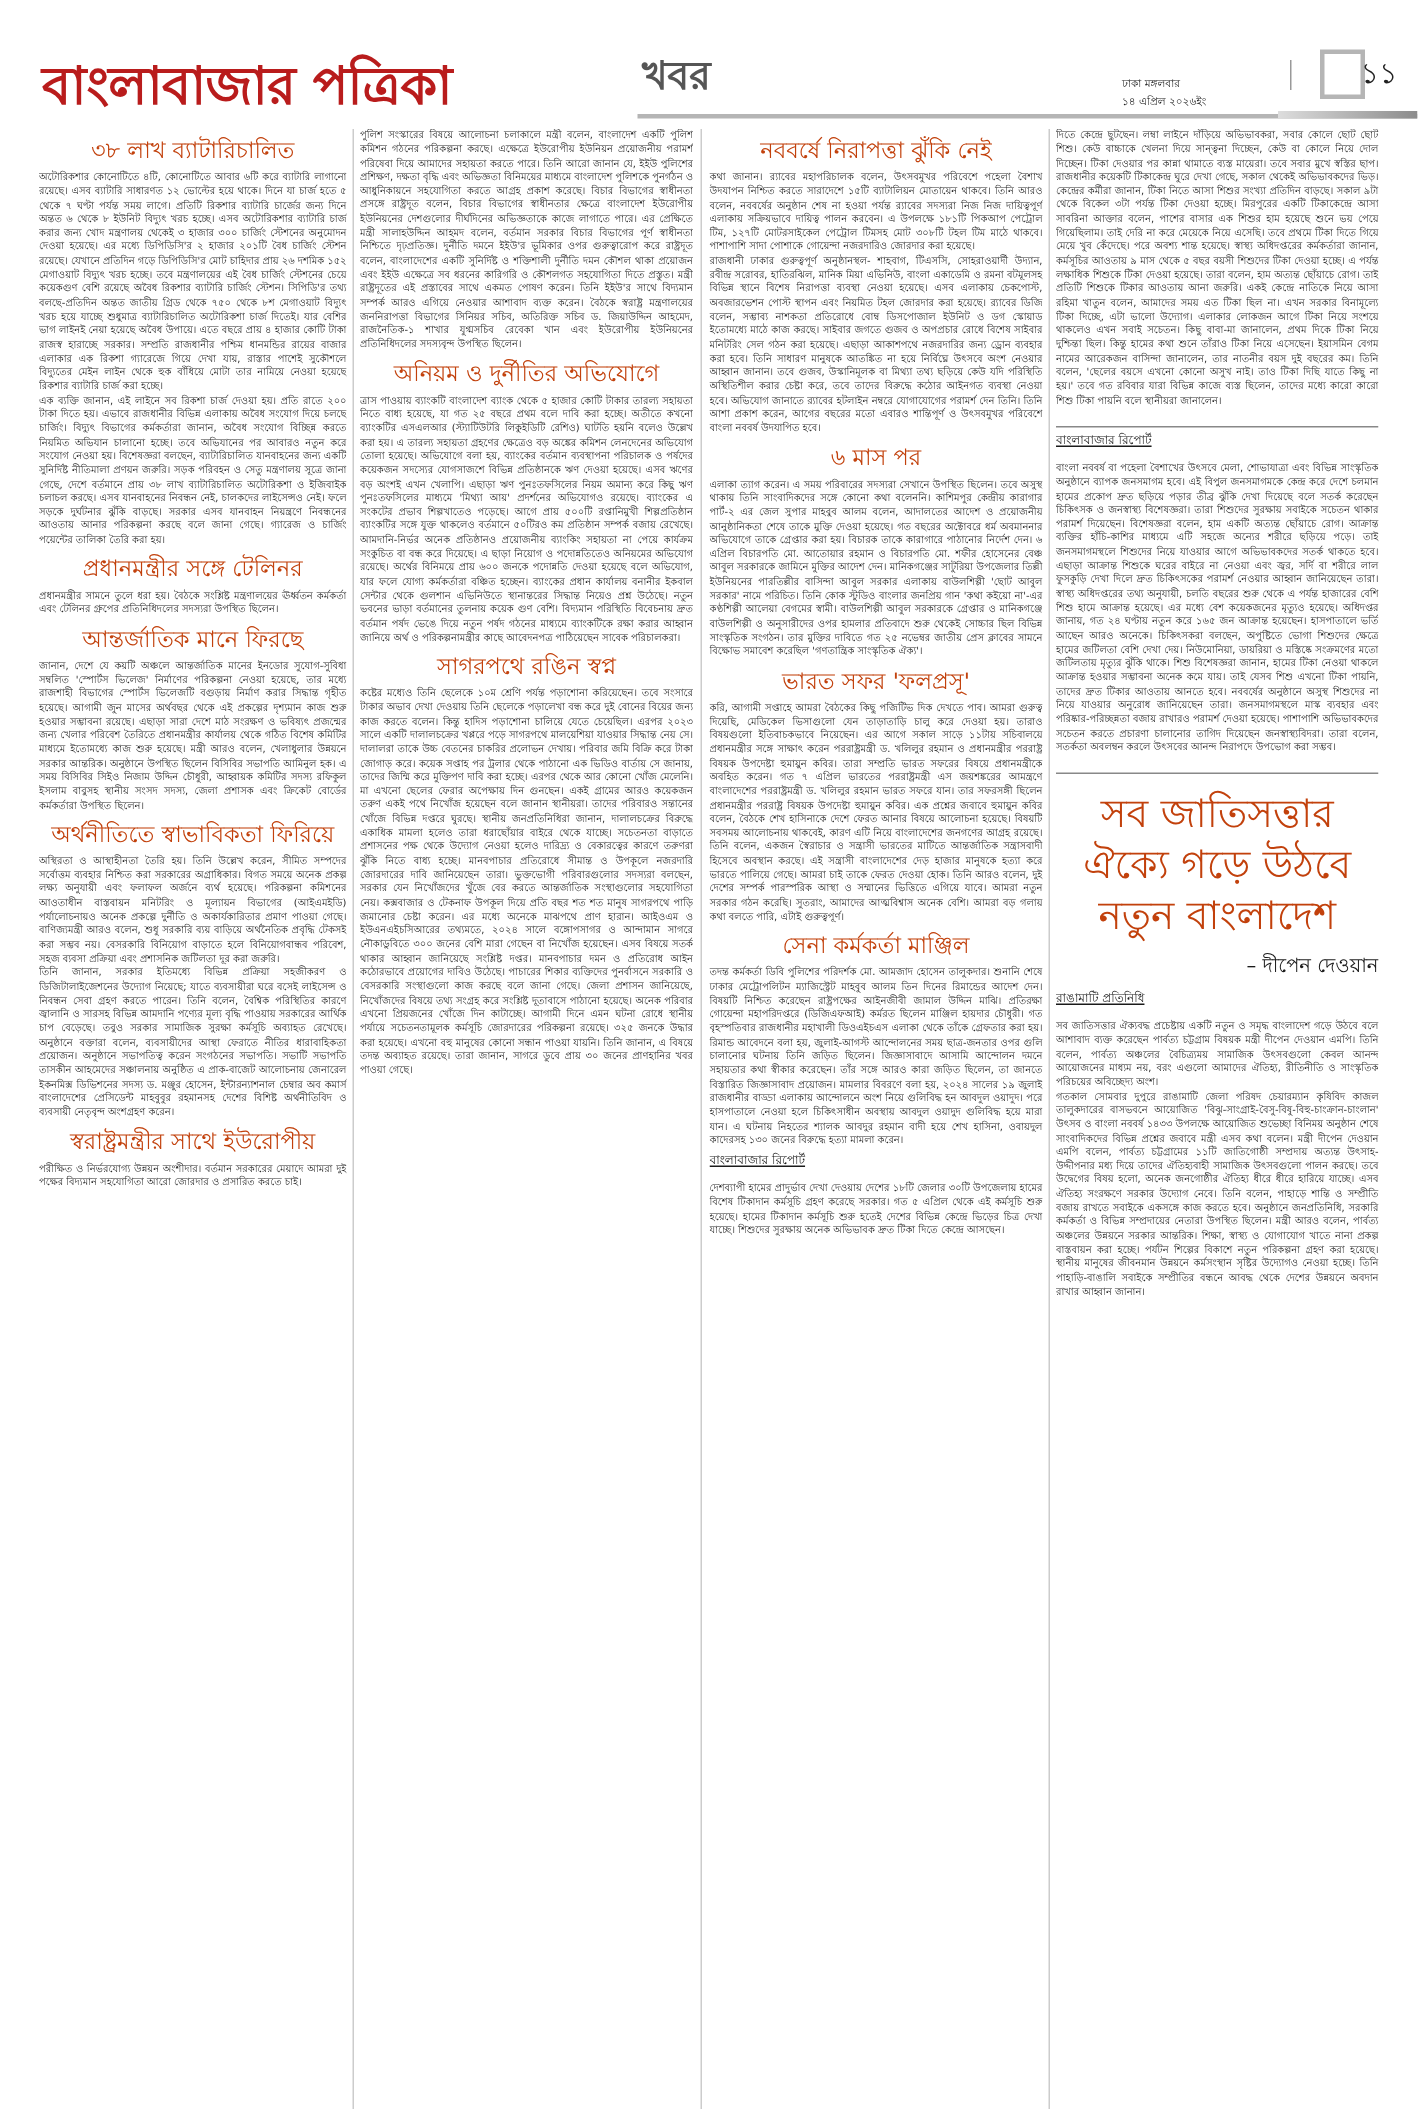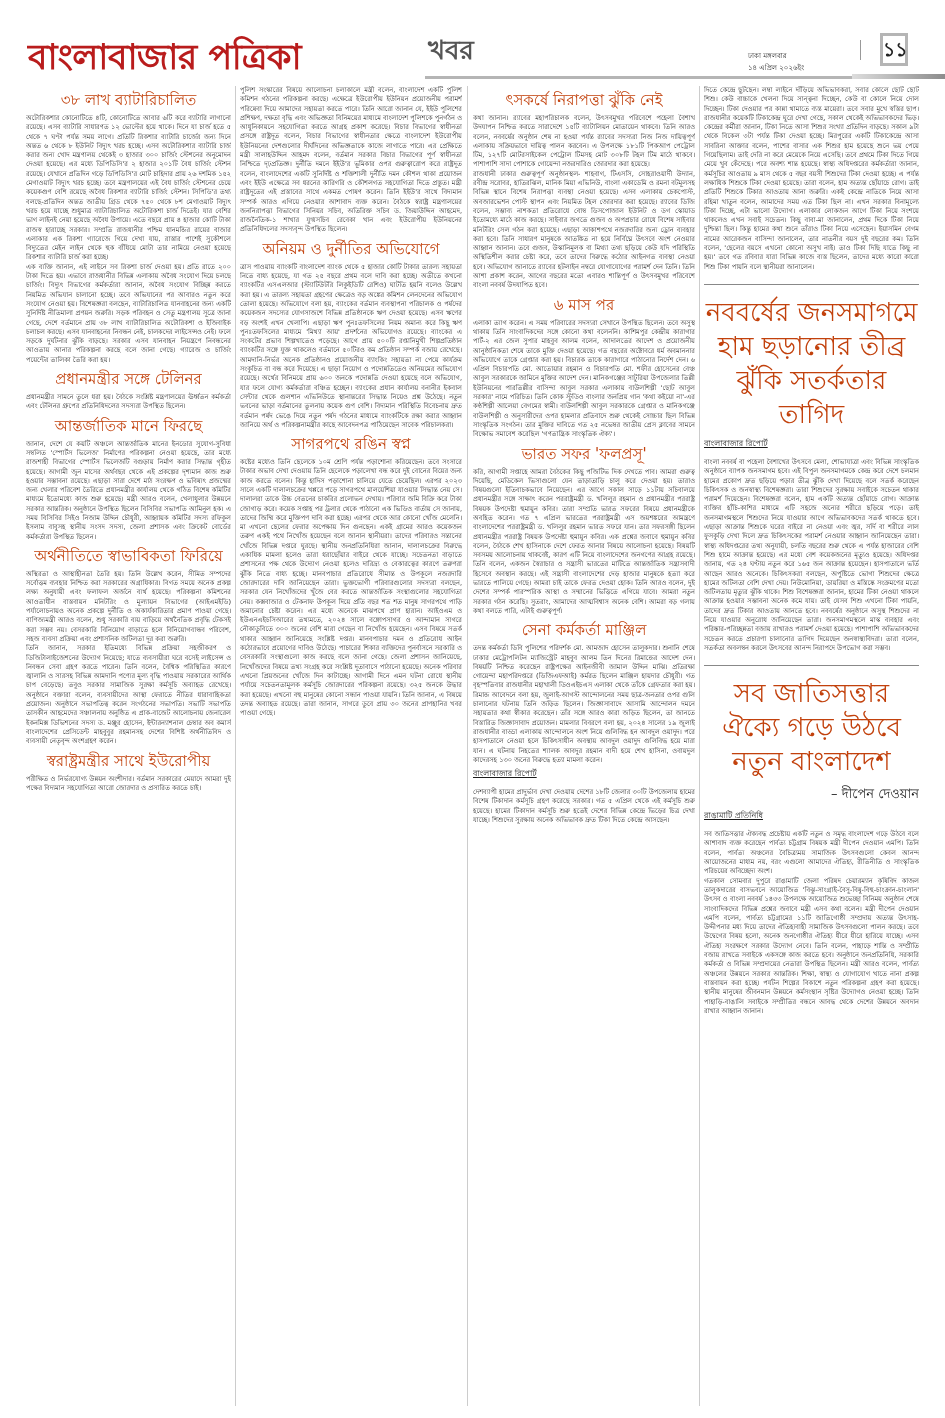--- a/index.html
+++ b/index.html
@@ -4,21 +4,21 @@
 <style>
   * { box-sizing: border-box; margin: 0; padding: 0; }
   html, body { width: 945px; height: 1418px; background: #fff; overflow: hidden; }
   body { font-family: "DejaVu Sans", sans-serif; color: #1a1a1a; position: relative; }
 
   .masthead { position: absolute; left: 0; top: 0; width: 945px; height: 78px; }
   .mast-logo { position: absolute; left: 28px; top: 30px; font-family: "DejaVu Serif", serif; font-weight: bold; font-size: 35px; color: #b91c1c; letter-spacing: -0.5px; }
   .mast-section { position: absolute; left: 428px; top: 30px; font-family: Liberation Sans, sans-serif; font-weight: bold; font-size: 26px; color: #555; }
   .mast-date { position: absolute; left: 748px; top: 50px; font-size: 7px; line-height: 12px; color: #222; }
   .mast-sep { position: absolute; left: 860px; top: 40px; width: 1px; height: 20px; background: #999; }
-  .mast-page { position: absolute; left: 880px; top: 33px; width: 28px; height: 33px; border: 3px solid #b5b5b5; font-family: "DejaVu Serif", serif; font-weight: bold; font-size: 19px; text-align: center; line-height: 26px; color: #222; }
+  .mast-page { position: absolute; left: 880px; top: 33px; width: 28px; height: 33px; border: 3px solid #b5b5b5; font-family: "DejaVu Serif", serif; font-weight: normal; font-size: 19px; text-align: center; line-height: 26px; color: #222; padding-left: 24px; }
   .mast-rule { position: absolute; left: 425px; top: 76px; width: 520px; height: 3px; background: #b5b5b5; }
   .mast-rule-accent { position: absolute; left: 852px; top: 74px; width: 93px; height: 5px; background: linear-gradient(90deg,#ddd,#8c8c8c); }
 
   .col { position: absolute; top: 86px; overflow: hidden; }
   .col1 { left: 26px; width: 205px; height: 1325px; }
   .col2 { left: 240px; width: 222px; height: 1325px; }
   .col3 { left: 473px; width: 222px; height: 1325px; }
   .col4 { left: 704px; width: 215px; height: 1325px; }
   .vrule { position: absolute; top: 86px; width: 1px; height: 1320px; background: #ccc; }
 
@@ -85,21 +85,21 @@
   <div class="txt">
     <p>ত্রাস পাওয়ায় ব্যাংকটি বাংলাদেশ ব্যাংক থেকে ৫ হাজার কোটি টাকার তারল্য সহায়তা নিতে বাধ্য হয়েছে, যা গত ২৫ বছরে প্রথম বলে দাবি করা হচ্ছে। অতীতে কখনো ব্যাংকটির এসএলআর (স্ট্যাটিউটরি লিকুইডিটি রেশিও) ঘাটতি হয়নি বলেও উল্লেখ করা হয়। এ তারল্য সহায়তা গ্রহণের ক্ষেত্রেও বড় অঙ্কের কমিশন লেনদেনের অভিযোগ তোলা হয়েছে। অভিযোগে বলা হয়, ব্যাংকের বর্তমান ব্যবস্থাপনা পরিচালক ও পর্ষদের কয়েকজন সদস্যের যোগসাজশে বিভিন্ন প্রতিষ্ঠানকে ঋণ দেওয়া হয়েছে। এসব ঋণের বড় অংশই এখন খেলাপি। এছাড়া ঋণ পুনঃতফসিলের নিয়ম অমান্য করে কিছু ঋণ পুনঃতফসিলের মাধ্যমে 'মিথ্যা আয়' প্রদর্শনের অভিযোগও রয়েছে। ব্যাংকের এ সংকটের প্রভাব শিল্পখাতেও পড়েছে। আগে প্রায় ৫০০টি রপ্তানিমুখী শিল্পপ্রতিষ্ঠান ব্যাংকটির সঙ্গে যুক্ত থাকলেও বর্তমানে ৫০টিরও কম প্রতিষ্ঠান সম্পর্ক বজায় রেখেছে। আমদানি-নির্ভর অনেক প্রতিষ্ঠানও প্রয়োজনীয় ব্যাংকিং সহায়তা না পেয়ে কার্যক্রম সংকুচিত বা বন্ধ করে দিয়েছে। এ ছাড়া নিয়োগ ও পদোন্নতিতেও অনিয়মের অভিযোগ রয়েছে। অর্থের বিনিময়ে প্রায় ৬০০ জনকে পদোন্নতি দেওয়া হয়েছে বলে অভিযোগ, যার ফলে যোগ্য কর্মকর্তারা বঞ্চিত হচ্ছেন। ব্যাংকের প্রধান কার্যালয় বনানীর ইকবাল সেন্টার থেকে গুলশান এভিনিউতে স্থানান্তরের সিদ্ধান্ত নিয়েও প্রশ্ন উঠেছে। নতুন ভবনের ভাড়া বর্তমানের তুলনায় কয়েক গুণ বেশি। বিদ্যমান পরিস্থিতি বিবেচনায় দ্রুত বর্তমান পর্ষদ ভেঙে দিয়ে নতুন পর্ষদ গঠনের মাধ্যমে ব্যাংকটিকে রক্ষা করার আহ্বান জানিয়ে অর্থ ও পরিকল্পনামন্ত্রীর কাছে আবেদনপত্র পাঠিয়েছেন সাবেক পরিচালকরা।</p>
   </div>
   <h2 class="hl hl-m">সাগরপথে রঙিন স্বপ্ন</h2>
   <div class="txt">
     <p>কষ্টের মধ্যেও তিনি ছেলেকে ১০ম শ্রেণি পর্যন্ত পড়াশোনা করিয়েছেন। তবে সংসারে টাকার অভাব দেখা দেওয়ায় তিনি ছেলেকে পড়ালেখা বন্ধ করে দুই বোনের বিয়ের জন্য কাজ করতে বলেন। কিন্তু হাদিস পড়াশোনা চালিয়ে যেতে চেয়েছিল। এরপর ২০২৩ সালে একটি দালালচক্রের খপ্পরে পড়ে সাগরপথে মালয়েশিয়া যাওয়ার সিদ্ধান্ত নেয় সে। দালালরা তাকে উচ্চ বেতনের চাকরির প্রলোভন দেখায়। পরিবার জমি বিক্রি করে টাকা জোগাড় করে। কয়েক সপ্তাহ পর ট্রলার থেকে পাঠানো এক ভিডিও বার্তায় সে জানায়, তাদের জিম্মি করে মুক্তিপণ দাবি করা হচ্ছে। এরপর থেকে আর কোনো খোঁজ মেলেনি। মা এখনো ছেলের ফেরার অপেক্ষায় দিন গুনছেন। একই গ্রামের আরও কয়েকজন তরুণ একই পথে নিখোঁজ হয়েছেন বলে জানান স্থানীয়রা। তাদের পরিবারও সন্তানের খোঁজে বিভিন্ন দপ্তরে ঘুরছে। স্থানীয় জনপ্রতিনিধিরা জানান, দালালচক্রের বিরুদ্ধে একাধিক মামলা হলেও তারা ধরাছোঁয়ার বাইরে থেকে যাচ্ছে। সচেতনতা বাড়াতে প্রশাসনের পক্ষ থেকে উদ্যোগ নেওয়া হলেও দারিদ্র্য ও বেকারত্বের কারণে তরুণরা ঝুঁকি নিতে বাধ্য হচ্ছে। মানবপাচার প্রতিরোধে সীমান্ত ও উপকূলে নজরদারি জোরদারের দাবি জানিয়েছেন তারা। ভুক্তভোগী পরিবারগুলোর সদস্যরা বলছেন, সরকার যেন নিখোঁজদের খুঁজে বের করতে আন্তর্জাতিক সংস্থাগুলোর সহযোগিতা নেয়। কক্সবাজার ও টেকনাফ উপকূল দিয়ে প্রতি বছর শত শত মানুষ সাগরপথে পাড়ি জমানোর চেষ্টা করেন। এর মধ্যে অনেকে মাঝপথে প্রাণ হারান। আইওএম ও ইউএনএইচসিআরের তথ্যমতে, ২০২৪ সালে বঙ্গোপসাগর ও আন্দামান সাগরে নৌকাডুবিতে ৩০০ জনের বেশি মারা গেছেন বা নিখোঁজ হয়েছেন। এসব বিষয়ে সতর্ক থাকার আহ্বান জানিয়েছে সংশ্লিষ্ট দপ্তর। মানবপাচার দমন ও প্রতিরোধ আইন কঠোরভাবে প্রয়োগের দাবিও উঠেছে। পাচারের শিকার ব্যক্তিদের পুনর্বাসনে সরকারি ও বেসরকারি সংস্থাগুলো কাজ করছে বলে জানা গেছে। জেলা প্রশাসন জানিয়েছে, নিখোঁজদের বিষয়ে তথ্য সংগ্রহ করে সংশ্লিষ্ট দূতাবাসে পাঠানো হয়েছে। অনেক পরিবার এখনো প্রিয়জনের খোঁজে দিন কাটাচ্ছে। আগামী দিনে এমন ঘটনা রোধে স্থানীয় পর্যায়ে সচেতনতামূলক কর্মসূচি জোরদারের পরিকল্পনা রয়েছে। ৩২৫ জনকে উদ্ধার করা হয়েছে। এখনো বহু মানুষের কোনো সন্ধান পাওয়া যায়নি। তিনি জানান, এ বিষয়ে তদন্ত অব্যাহত রয়েছে। তারা জানান, সাগরে ডুবে প্রায় ৩০ জনের প্রাণহানির খবর পাওয়া গেছে।</p>
   </div>
 </div>
 
 <div class="col col3">
-  <h2 class="hl hl-m">ৎসকর্ষে নিরাপত্তা ঝুঁকি নেই</h2>
+  <h2 class="hl hl-m">নববর্ষে নিরাপত্তা ঝুঁকি নেই</h2>
   <div class="txt">
     <p>কথা জানান। র‍্যাবের মহাপরিচালক বলেন, উৎসবমুখর পরিবেশে পহেলা বৈশাখ উদযাপন নিশ্চিত করতে সারাদেশে ১৫টি ব্যাটালিয়ন মোতায়েন থাকবে। তিনি আরও বলেন, নববর্ষের অনুষ্ঠান শেষ না হওয়া পর্যন্ত র‍্যাবের সদস্যরা নিজ নিজ দায়িত্বপূর্ণ এলাকায় সক্রিয়ভাবে দায়িত্ব পালন করবেন। এ উপলক্ষে ১৮১টি পিকআপ পেট্রোল টিম, ১২৭টি মোটরসাইকেল পেট্রোল টিমসহ মোট ৩০৮টি টহল টিম মাঠে থাকবে। পাশাপাশি সাদা পোশাকে গোয়েন্দা নজরদারিও জোরদার করা হয়েছে।</p>
     <p>রাজধানী ঢাকার গুরুত্বপূর্ণ অনুষ্ঠানস্থল- শাহবাগ, টিএসসি, সোহরাওয়ার্দী উদ্যান, রবীন্দ্র সরোবর, হাতিরঝিল, মানিক মিয়া এভিনিউ, বাংলা একাডেমি ও রমনা বটমূলসহ বিভিন্ন স্থানে বিশেষ নিরাপত্তা ব্যবস্থা নেওয়া হয়েছে। এসব এলাকায় চেকপোস্ট, অবজারভেশন পোস্ট স্থাপন এবং নিয়মিত টহল জোরদার করা হয়েছে। র‍্যাবের ডিজি বলেন, সম্ভাব্য নাশকতা প্রতিরোধে বোম্ব ডিসপোজাল ইউনিট ও ডগ স্কোয়াড ইতোমধ্যে মাঠে কাজ করছে। সাইবার জগতে গুজব ও অপপ্রচার রোধে বিশেষ সাইবার মনিটরিং সেল গঠন করা হয়েছে। এছাড়া আকাশপথে নজরদারির জন্য ড্রোন ব্যবহার করা হবে। তিনি সাধারণ মানুষকে আতঙ্কিত না হয়ে নির্বিঘ্নে উৎসবে অংশ নেওয়ার আহ্বান জানান। তবে গুজব, উস্কানিমূলক বা মিথ্যা তথ্য ছড়িয়ে কেউ যদি পরিস্থিতি অস্থিতিশীল করার চেষ্টা করে, তবে তাদের বিরুদ্ধে কঠোর আইনগত ব্যবস্থা নেওয়া হবে। অভিযোগ জানাতে র‍্যাবের হটলাইন নম্বরে যোগাযোগের পরামর্শ দেন তিনি। তিনি আশা প্রকাশ করেন, আগের বছরের মতো এবারও শান্তিপূর্ণ ও উৎসবমুখর পরিবেশে বাংলা নববর্ষ উদযাপিত হবে।</p>
   </div>
   <h2 class="hl hl-m">৬ মাস পর</h2>
   <div class="txt">
     <p>এলাকা ত্যাগ করেন। এ সময় পরিবারের সদস্যরা সেখানে উপস্থিত ছিলেন। তবে অসুস্থ থাকায় তিনি সাংবাদিকদের সঙ্গে কোনো কথা বলেননি। কাশিমপুর কেন্দ্রীয় কারাগার পার্ট-২ এর জেল সুপার মাহবুব আলম বলেন, আদালতের আদেশ ও প্রয়োজনীয় আনুষ্ঠানিকতা শেষে তাকে মুক্তি দেওয়া হয়েছে। গত বছরের অক্টোবরে ধর্ম অবমাননার অভিযোগে তাকে গ্রেপ্তার করা হয়। বিচারক তাকে কারাগারে পাঠানোর নির্দেশ দেন। ৬ এপ্রিল বিচারপতি মো. আতোয়ার রহমান ও বিচারপতি মো. শফীর হোসেনের বেঞ্চ আবুল সরকারকে জামিনে মুক্তির আদেশ দেন। মানিকগঞ্জের সাটুরিয়া উপজেলার তিল্লী ইউনিয়নের পারতিল্লীর বাসিন্দা আবুল সরকার এলাকায় বাউলশিল্পী 'ছোট আবুল সরকার' নামে পরিচিত। তিনি কোক স্টুডিও বাংলার জনপ্রিয় গান 'কথা কইয়ো না'-এর কণ্ঠশিল্পী আলেয়া বেগমের স্বামী। বাউলশিল্পী আবুল সরকারকে গ্রেপ্তার ও মানিকগঞ্জে বাউলশিল্পী ও অনুসারীদের ওপর হামলার প্রতিবাদে শুরু থেকেই সোচ্চার ছিল বিভিন্ন সাংস্কৃতিক সংগঠন। তার মুক্তির দাবিতে গত ২৫ নভেম্বর জাতীয় প্রেস ক্লাবের সামনে বিক্ষোভ সমাবেশ করেছিল 'গণতান্ত্রিক সাংস্কৃতিক ঐক্য'।</p>
   </div>
   <h2 class="hl hl-m">ভারত সফর 'ফলপ্রসূ'</h2>
   <div class="txt">
@@ -113,21 +113,20 @@
   <div class="txt">
     <p>দেশব্যাপী হামের প্রাদুর্ভাব দেখা দেওয়ায় দেশের ১৮টি জেলার ৩০টি উপজেলায় হামের বিশেষ টিকাদান কর্মসূচি গ্রহণ করেছে সরকার। গত ৫ এপ্রিল থেকে এই কর্মসূচি শুরু হয়েছে। হামের টিকাদান কর্মসূচি শুরু হতেই দেশের বিভিন্ন কেন্দ্রে ভিড়ের চিত্র দেখা যাচ্ছে। শিশুদের সুরক্ষায় অনেক অভিভাবক দ্রুত টিকা দিতে কেন্দ্রে আসছেন।</p>
   </div>
 </div>
 
 <div class="col col4">
   <div class="txt">
     <p>দিতে কেন্দ্রে ছুটছেন। লম্বা লাইনে দাঁড়িয়ে অভিভাবকরা, সবার কোলে ছোট ছোট শিশু। কেউ বাচ্চাকে খেলনা দিয়ে সান্ত্বনা দিচ্ছেন, কেউ বা কোলে নিয়ে দোল দিচ্ছেন। টিকা দেওয়ার পর কান্না থামাতে ব্যস্ত মায়েরা। তবে সবার মুখে স্বস্তির ছাপ। রাজধানীর কয়েকটি টিকাকেন্দ্র ঘুরে দেখা গেছে, সকাল থেকেই অভিভাবকদের ভিড়। কেন্দ্রের কর্মীরা জানান, টিকা নিতে আসা শিশুর সংখ্যা প্রতিদিন বাড়ছে। সকাল ৯টা থেকে বিকেল ৩টা পর্যন্ত টিকা দেওয়া হচ্ছে। মিরপুরের একটি টিকাকেন্দ্রে আসা সাবরিনা আক্তার বলেন, পাশের বাসার এক শিশুর হাম হয়েছে শুনে ভয় পেয়ে গিয়েছিলাম। তাই দেরি না করে মেয়েকে নিয়ে এসেছি। তবে প্রথমে টিকা দিতে গিয়ে মেয়ে খুব কেঁদেছে। পরে অবশ্য শান্ত হয়েছে। স্বাস্থ্য অধিদপ্তরের কর্মকর্তারা জানান, কর্মসূচির আওতায় ৯ মাস থেকে ৫ বছর বয়সী শিশুদের টিকা দেওয়া হচ্ছে। এ পর্যন্ত লক্ষাধিক শিশুকে টিকা দেওয়া হয়েছে। তারা বলেন, হাম অত্যন্ত ছোঁয়াচে রোগ। তাই প্রতিটি শিশুকে টিকার আওতায় আনা জরুরি। একই কেন্দ্রে নাতিকে নিয়ে আসা রহিমা খাতুন বলেন, আমাদের সময় এত টিকা ছিল না। এখন সরকার বিনামূল্যে টিকা দিচ্ছে, এটা ভালো উদ্যোগ। এলাকার লোকজন আগে টিকা নিয়ে সংশয়ে থাকলেও এখন সবাই সচেতন। কিছু বাবা-মা জানালেন, প্রথম দিকে টিকা নিয়ে দুশ্চিন্তা ছিল। কিন্তু হামের কথা শুনে তাঁরাও টিকা নিয়ে এসেছেন। ইয়াসমিন বেগম নামের আরেকজন বাসিন্দা জানালেন, তার নাতনীর বয়স দুই বছরের কম। তিনি বলেন, 'ছেলের বয়সে এখনো কোনো অসুখ নাই। তাও টিকা দিছি যাতে কিছু না হয়।' তবে গত রবিবার যারা বিভিন্ন কাজে ব্যস্ত ছিলেন, তাদের মধ্যে কারো কারো শিশু টিকা পায়নি বলে স্থানীয়রা জানালেন।</p>
   </div>
   <div class="bigrule"></div>
-  <h1 class="hl hl-l">নববর্ষের জনসমাগমে হাম ছড়ানোর তীব্র ঝুঁকি সতর্কতার তাগিদ</h1>
   <span class="credit">বাংলাবাজার রিপোর্ট</span>
   <div class="txt">
     <p>বাংলা নববর্ষ বা পহেলা বৈশাখের উৎসবে মেলা, শোভাযাত্রা এবং বিভিন্ন সাংস্কৃতিক অনুষ্ঠানে ব্যাপক জনসমাগম হবে। এই বিপুল জনসমাগমকে কেন্দ্র করে দেশে চলমান হামের প্রকোপ দ্রুত ছড়িয়ে পড়ার তীব্র ঝুঁকি দেখা দিয়েছে বলে সতর্ক করেছেন চিকিৎসক ও জনস্বাস্থ্য বিশেষজ্ঞরা। তারা শিশুদের সুরক্ষায় সবাইকে সচেতন থাকার পরামর্শ দিয়েছেন। বিশেষজ্ঞরা বলেন, হাম একটি অত্যন্ত ছোঁয়াচে রোগ। আক্রান্ত ব্যক্তির হাঁচি-কাশির মাধ্যমে এটি সহজে অন্যের শরীরে ছড়িয়ে পড়ে। তাই জনসমাগমস্থলে শিশুদের নিয়ে যাওয়ার আগে অভিভাবকদের সতর্ক থাকতে হবে। এছাড়া আক্রান্ত শিশুকে ঘরের বাইরে না নেওয়া এবং জ্বর, সর্দি বা শরীরে লাল ফুসকুড়ি দেখা দিলে দ্রুত চিকিৎসকের পরামর্শ নেওয়ার আহ্বান জানিয়েছেন তারা। স্বাস্থ্য অধিদপ্তরের তথ্য অনুযায়ী, চলতি বছরের শুরু থেকে এ পর্যন্ত হাজারের বেশি শিশু হামে আক্রান্ত হয়েছে। এর মধ্যে বেশ কয়েকজনের মৃত্যুও হয়েছে। অধিদপ্তর জানায়, গত ২৪ ঘণ্টায় নতুন করে ১৬৫ জন আক্রান্ত হয়েছেন। হাসপাতালে ভর্তি আছেন আরও অনেকে। চিকিৎসকরা বলছেন, অপুষ্টিতে ভোগা শিশুদের ক্ষেত্রে হামের জটিলতা বেশি দেখা দেয়। নিউমোনিয়া, ডায়রিয়া ও মস্তিষ্কে সংক্রমণের মতো জটিলতায় মৃত্যুর ঝুঁকি থাকে। শিশু বিশেষজ্ঞরা জানান, হামের টিকা নেওয়া থাকলে আক্রান্ত হওয়ার সম্ভাবনা অনেক কমে যায়। তাই যেসব শিশু এখনো টিকা পায়নি, তাদের দ্রুত টিকার আওতায় আনতে হবে। নববর্ষের অনুষ্ঠানে অসুস্থ শিশুদের না নিয়ে যাওয়ার অনুরোধ জানিয়েছেন তারা। জনসমাগমস্থলে মাস্ক ব্যবহার এবং পরিষ্কার-পরিচ্ছন্নতা বজায় রাখারও পরামর্শ দেওয়া হয়েছে। পাশাপাশি অভিভাবকদের সচেতন করতে প্রচারণা চালানোর তাগিদ দিয়েছেন জনস্বাস্থ্যবিদরা। তারা বলেন, সতর্কতা অবলম্বন করলে উৎসবের আনন্দ নিরাপদে উপভোগ করা সম্ভব।</p>
   </div>
   <div class="bigrule"></div>
   <h1 class="hl hl-l">সব জাতিসত্তার ঐক্যে গড়ে উঠবে নতুন বাংলাদেশ</h1>
   <div class="byline">– দীপেন দেওয়ান</div>
   <span class="credit">রাঙামাটি প্রতিনিধি</span>
   <div class="txt">
     <p>সব জাতিসত্তার ঐক্যবদ্ধ প্রচেষ্টায় একটি নতুন ও সমৃদ্ধ বাংলাদেশ গড়ে উঠবে বলে আশাবাদ ব্যক্ত করেছেন পার্বত্য চট্টগ্রাম বিষয়ক মন্ত্রী দীপেন দেওয়ান এমপি। তিনি বলেন, পার্বত্য অঞ্চলের বৈচিত্র্যময় সামাজিক উৎসবগুলো কেবল আনন্দ আয়োজনের মাধ্যম নয়, বরং এগুলো আমাদের ঐতিহ্য, রীতিনীতি ও সাংস্কৃতিক পরিচয়ের অবিচ্ছেদ্য অংশ।</p>

